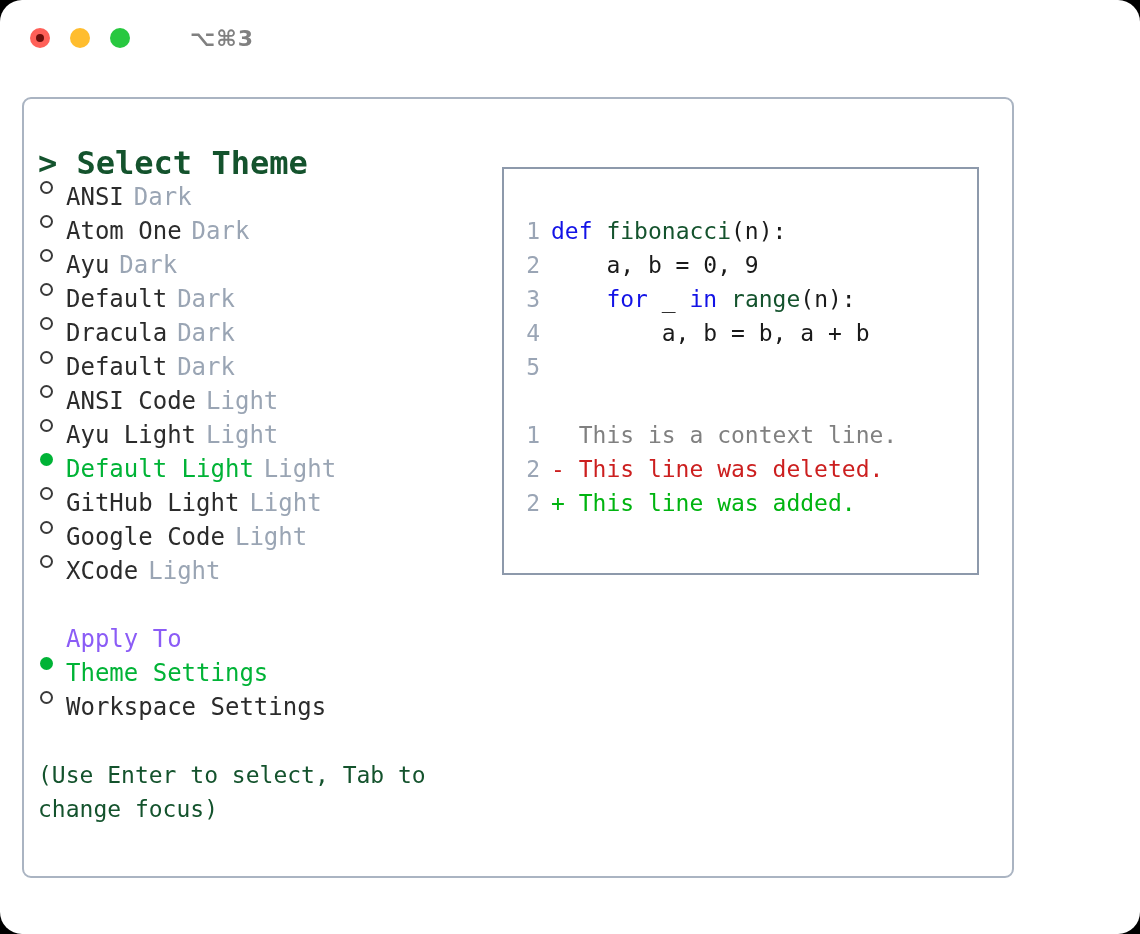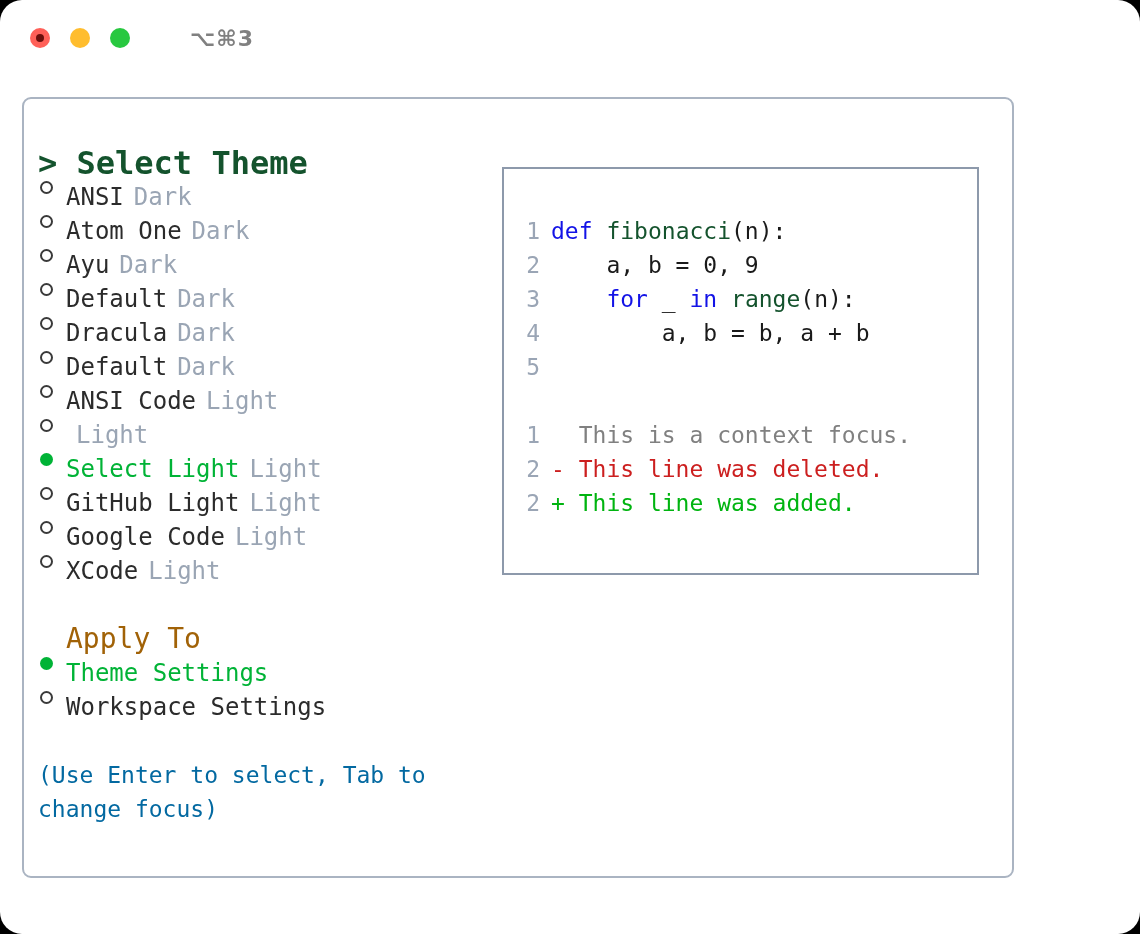--- a/index.html
+++ b/index.html
@@ -136,32 +136,32 @@
   }
   .opt-name { color: #2b2b2b; }
   .opt-row.selected .opt-name { color: #00b336; }
   .opt-cat {
     color: #9aa5b4;
     margin-left: 10px;
   }
 
   .section-gap { height: 34px; }
   .section-label {
-    font-size: 28px;
-    color: #a16207;
+    font-size: 24px;
+    color: #8b5cf6;
     line-height: 34px;
     padding-left: 28px;
     white-space: pre;
   }
 
   .hint {
     margin-top: 34px;
     font-size: 23px;
     line-height: 34px;
-    color: #0369a1;
+    color: #14532d;
     width: 420px;
     white-space: pre-wrap;
     word-break: break-word;
   }
 
   
   .right-col {
     position: absolute;
     left: 478px;
     top: 47px;
@@ -231,22 +231,22 @@
       <div class="left-col">
         <div class="header-line">&gt; Select Theme</div>
         <div id="theme-list">
             <div class="opt-row"><span class="marker"><span class="ring"></span></span><span class="opt-name">ANSI</span><span class="opt-cat">Dark</span></div>
             <div class="opt-row"><span class="marker"><span class="ring"></span></span><span class="opt-name">Atom One</span><span class="opt-cat">Dark</span></div>
             <div class="opt-row"><span class="marker"><span class="ring"></span></span><span class="opt-name">Ayu</span><span class="opt-cat">Dark</span></div>
             <div class="opt-row"><span class="marker"><span class="ring"></span></span><span class="opt-name">Default</span><span class="opt-cat">Dark</span></div>
             <div class="opt-row"><span class="marker"><span class="ring"></span></span><span class="opt-name">Dracula</span><span class="opt-cat">Dark</span></div>
             <div class="opt-row"><span class="marker"><span class="ring"></span></span><span class="opt-name">Default</span><span class="opt-cat">Dark</span></div>
             <div class="opt-row"><span class="marker"><span class="ring"></span></span><span class="opt-name">ANSI Code</span><span class="opt-cat">Light</span></div>
-            <div class="opt-row"><span class="marker"><span class="ring"></span></span><span class="opt-cat">Light</span></div>
-            <div class="opt-row selected"><span class="marker"><span class="fill"></span></span><span class="opt-name">Select Light</span><span class="opt-cat">Light</span></div>
+            <div class="opt-row"><span class="marker"><span class="ring"></span></span><span class="opt-name">Ayu Light</span><span class="opt-cat">Light</span></div>
+            <div class="opt-row selected"><span class="marker"><span class="fill"></span></span><span class="opt-name">Default Light</span><span class="opt-cat">Light</span></div>
             <div class="opt-row"><span class="marker"><span class="ring"></span></span><span class="opt-name">GitHub Light</span><span class="opt-cat">Light</span></div>
             <div class="opt-row"><span class="marker"><span class="ring"></span></span><span class="opt-name">Google Code</span><span class="opt-cat">Light</span></div>
             <div class="opt-row"><span class="marker"><span class="ring"></span></span><span class="opt-name">XCode</span><span class="opt-cat">Light</span></div>
           </div>
 
         <div class="section-gap"></div>
         <div class="section-label">Apply To</div>
         <div id="apply-list">
             <div class="opt-row selected"><span class="marker"><span class="fill"></span></span><span class="opt-name">Theme Settings</span></div>
             <div class="opt-row"><span class="marker"><span class="ring"></span></span><span class="opt-name">Workspace Settings</span></div>
@@ -260,21 +260,21 @@
           <div class="code-area">
             <div id="code-block">
                 <div class="code-line"><span class="lineno">1</span><span class="code-text"><span class="tok-kw">def </span><span class="tok-fn">fibonacci</span><span class="tok-txt">(n):</span></span></div>
                 <div class="code-line"><span class="lineno">2</span><span class="code-text"><span class="tok-txt">    a, b = 0, 9</span></span></div>
                 <div class="code-line"><span class="lineno">3</span><span class="code-text"><span class="tok-txt">    </span><span class="tok-kw">for</span><span class="tok-txt"> _ </span><span class="tok-kw">in</span><span class="tok-txt"> </span><span class="tok-fn">range</span><span class="tok-txt">(n):</span></span></div>
                 <div class="code-line"><span class="lineno">4</span><span class="code-text"><span class="tok-txt">        a, b = b, a + b</span></span></div>
                 <div class="code-line"><span class="lineno">5</span></div>
               </div>
             <div class="blank-line"></div>
             <div id="diff-block">
-                <div class="code-line"><span class="lineno">1</span><span class="code-text diff-ctx">  This is a context focus.</span></div>
+                <div class="code-line"><span class="lineno">1</span><span class="code-text diff-ctx">  This is a context line.</span></div>
                 <div class="code-line"><span class="lineno">2</span><span class="code-text diff-del">- This line was deleted.</span></div>
                 <div class="code-line"><span class="lineno">2</span><span class="code-text diff-add">+ This line was added.</span></div>
               </div>
           </div>
         </div>
       </div>
 
     </div>
   </div>
 </div>

